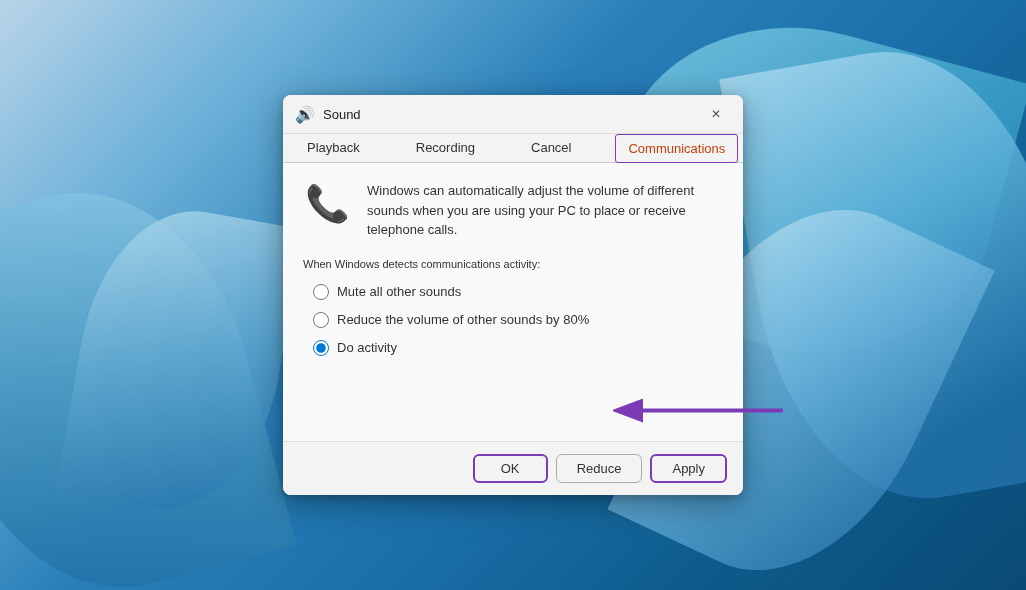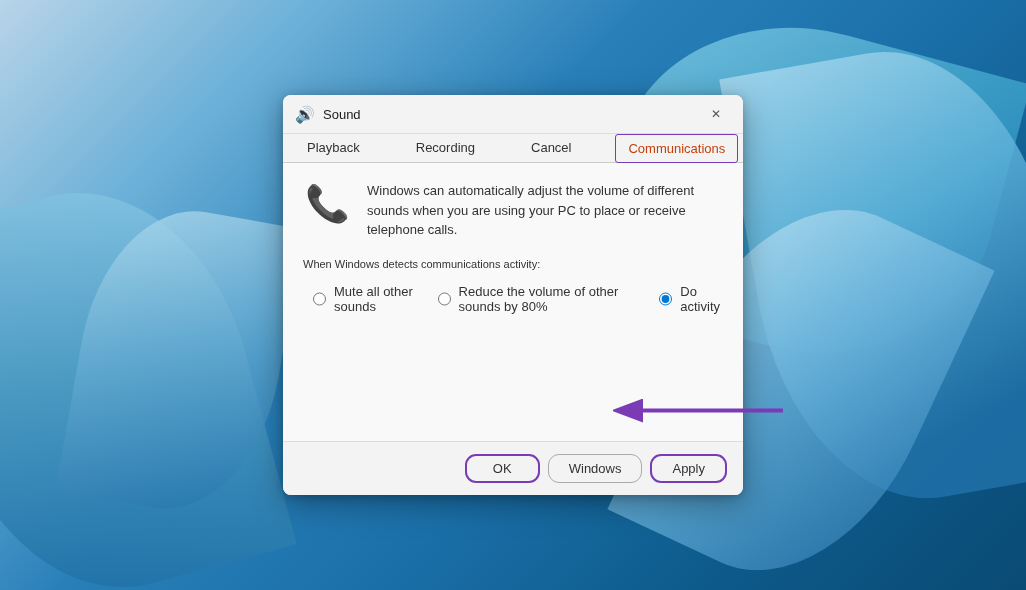--- a/index.html
+++ b/index.html
@@ -204,21 +204,21 @@
 
     .communications-label {
       font-size: 11px;
       color: #333;
       margin-bottom: 14px;
     }
 
     
     .radio-group {
       display: flex;
-      flex-direction: row;
+      flex-direction: column;
       gap: 12px;
       margin-left: 10px;
     }
 
     .radio-option {
       display: flex;
       align-items: center;
       gap: 8px;
       cursor: pointer;
     }
@@ -243,21 +243,21 @@
       padding: 12px 16px;
       background: #f3f3f3;
       border-top: 1px solid #ddd;
       border-radius: 0 0 8px 8px;
     }
 
     .btn {
       padding: 5px 20px;
       font-size: 13px;
       cursor: pointer;
-      border-radius: 11px;
+      border-radius: 6px;
       min-width: 75px;
     }
 
     .btn-normal {
       background: #f3f3f3;
       border: 1px solid #aaa;
       color: #333;
     }
 
     .btn-outlined {
@@ -338,18 +338,18 @@
             <polygon points="0 0, 8 3, 0 6" fill="#7a3bb5"></polygon>
           </marker>
         </defs>
         <path d="M 170 28 L 30 28" stroke="#7a3bb5" stroke-width="4" fill="none" marker-end="url(#arrowhead)"></path>
       </svg>
 
     </div>
 
     <div class="footer">
       <button class="btn btn-outlined">OK</button>
-      <button class="btn btn-normal">Windows</button>
+      <button class="btn btn-normal">Reduce</button>
       <button class="btn btn-outlined">Apply</button>
     </div>
 
   </div>
 </div>
 
 </body></html>

